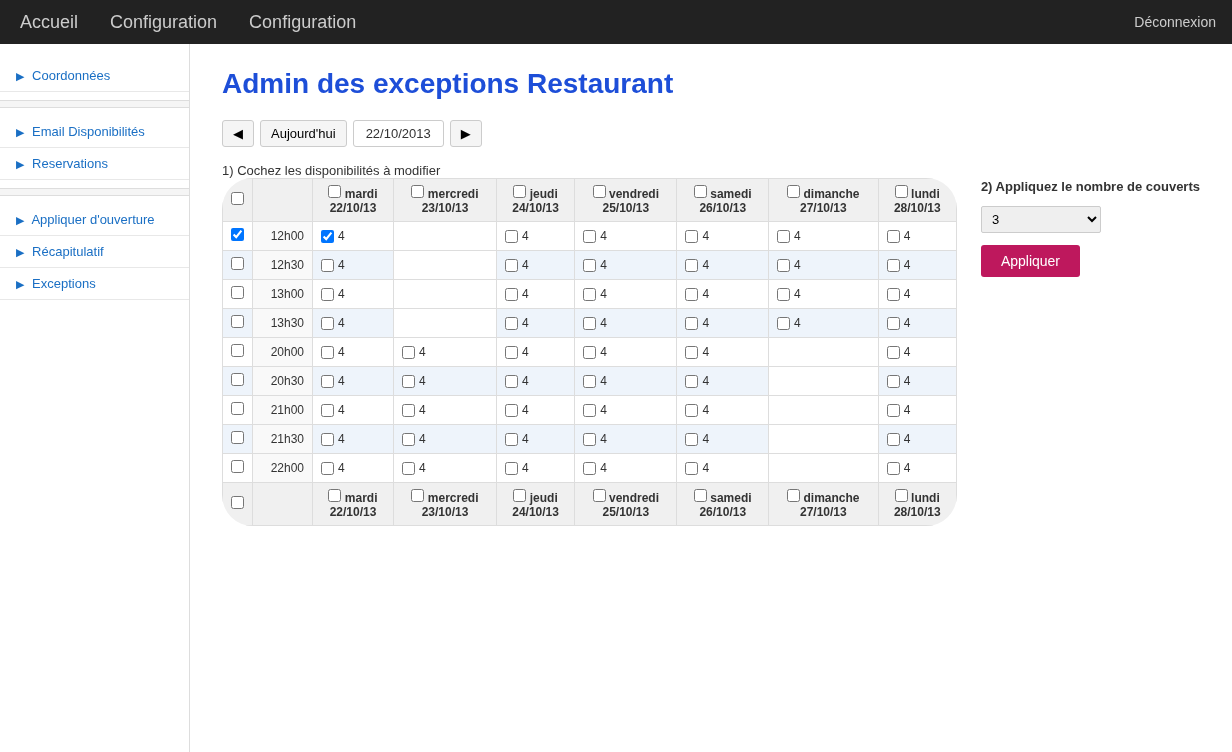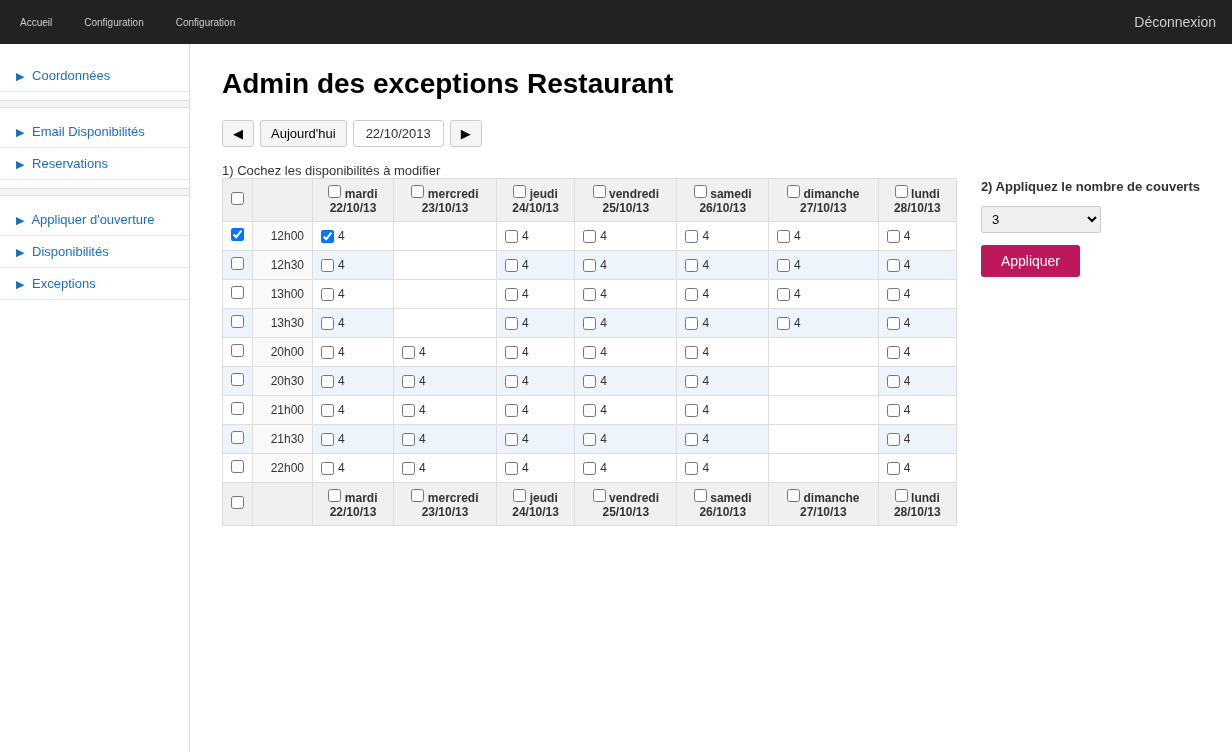--- a/index.html
+++ b/index.html
@@ -12,21 +12,21 @@
       display: flex;
       align-items: center;
       padding: 0 16px;
       height: 44px;
       justify-content: space-between;
     }
     .top-nav .nav-left { display: flex; gap: 24px; }
     .top-nav a {
       color: #ccc;
       text-decoration: none;
-      font-size: 10px;
+      font-size: 18px;
       padding: 12px 4px;
       cursor: pointer;
     }
     .top-nav .deconnexion { color: #ccc; font-size: 14px; cursor: pointer; }
 
     
     .layout { display: flex; min-height: calc(100vh - 44px); }
 
     
     .sidebar {
@@ -44,21 +44,21 @@
       text-decoration: none;
       font-size: 13px;
       cursor: pointer;
       border-bottom: 1px solid #e8e8e8;
     }
     .sidebar-item .arrow { margin-right: 4px; font-size: 11px; }
     .sidebar-divider { height: 8px; background: #f5f5f5; border-top: 1px solid #ddd; border-bottom: 1px solid #ddd; margin: 8px 0; }
 
     
     .main { flex: 1; padding: 24px 32px; overflow: auto; }
-    .page-title { font-size: 28px; font-weight: bold; color: #000000; margin-bottom: 20px; }
+    .page-title { font-size: 28px; font-weight: bold; color: #1d4ed8; margin-bottom: 20px; }
 
     
     .date-nav { display: flex; align-items: center; gap: 6px; margin-bottom: 16px; }
     .date-nav button {
       background: #f5f5f5;
       border: 1px solid #ccc;
       padding: 5px 10px;
       cursor: pointer;
       font-size: 13px;
       border-radius: 3px;
@@ -70,21 +70,21 @@
       background: #fff;
       border-radius: 3px;
       font-size: 13px;
     }
 
     
     .instructions { font-size: 13px; color: #333; }
 
     
     .content-area { display: flex; gap: 24px; align-items: flex-start; }
-    .table-wrapper { flex: 1; overflow-x: auto; }
+    .table-wrapper { flex: 1; overflow-x: auto; border-radius: 31px; }
 
     table { border-collapse: collapse; width: 100%; font-size: 12px; }
     table th, table td {
       border: 1px solid #ddd;
       padding: 6px 8px;
       text-align: left;
       white-space: nowrap;
     }
     table thead th {
       background: #f0f0f0;
@@ -162,21 +162,21 @@
       </a>
     </div>
     <div class="sidebar-divider"></div>
     <div class="sidebar-section">
       <a class="sidebar-item">
         <span class="arrow">▶</span>
         <span>Appliquer d'ouverture</span>
       </a>
       <a class="sidebar-item">
         <span class="arrow">▶</span>
-        <span>Disponibilités</span>
+        <span>Récapitulatif</span>
       </a>
       <a class="sidebar-item">
         <span class="arrow">▶</span>
         <span>Exceptions</span>
       </a>
     </div>
   </aside>
 
   <main class="main">
     <h1 class="page-title">Admin des exceptions Restaurant</h1>

